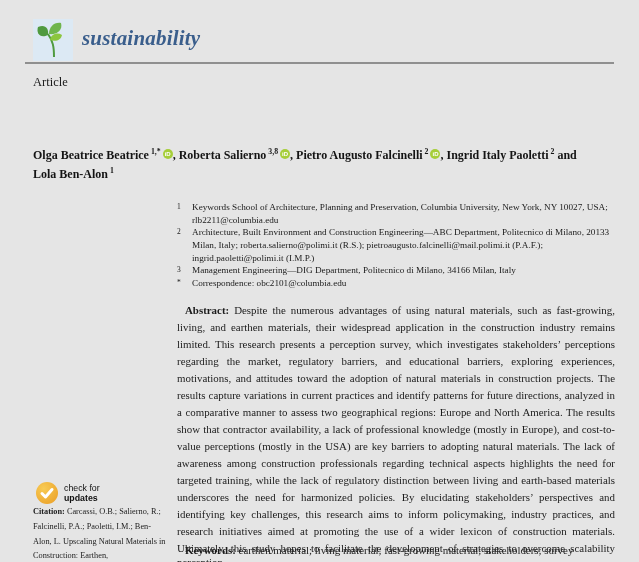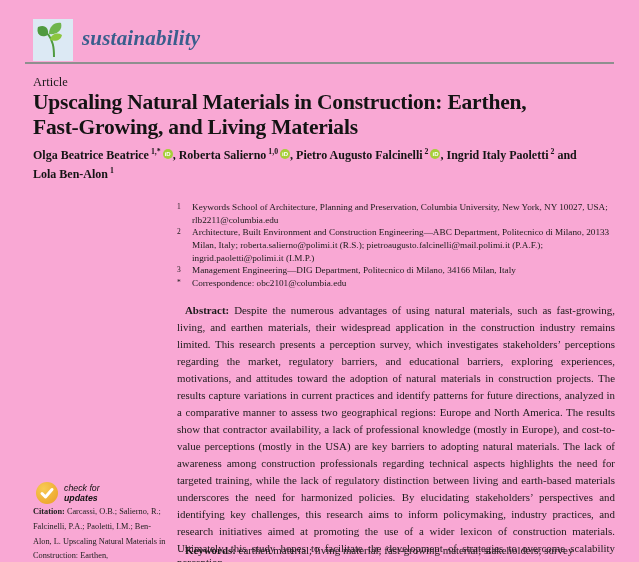--- a/index.html
+++ b/index.html
@@ -1,17 +1,17 @@
 <!DOCTYPE html>
 <html><head>
 <meta charset="utf-8">
 <style>
   html,body{margin:0;padding:0;background:#fff;}
   .page{
-    position:relative;width:639px;height:562px;background:#f9a8d4;overflow:hidden;
+    position:relative;width:639px;height:562px;background:#e5e5e5;overflow:hidden;
     font-family:"Liberation Serif","DejaVu Serif",serif;color:#1b1b1b;
   }
   
   .logo-box{position:absolute;left:33px;top:19px;width:40px;height:42px;background:#dce9f4;}
   .logo-box svg{display:block;margin:2px auto 0;}
   .journal-name{
     position:absolute;left:82px;top:26px;font-size:21px;font-style:italic;font-weight:600;
     color:#3a5e8c;letter-spacing:0.2px;
   }
   .mdpi-logo{position:absolute;left:551px;top:16px;width:64px;height:46px;}
@@ -39,21 +39,21 @@
   .aff-marker{flex:0 0 15px;font-size:7.5px;padding-top:1px;}
   .aff-text{flex:1;}
   
   .abstract{
     position:absolute;left:177px;top:302px;width:438px;
     font-size:10.9px;line-height:1.56;text-align:justify;color:#1b1b1b;
   }
   .abstract b,.keywords b{font-weight:bold;margin-left:8px;}
   .keywords{position:absolute;left:177px;top:544px;width:438px;font-size:10.9px;}
   
-  .badge{position:absolute;left:36px;top:482px;display:flex;align-items:center;gap:6px;cursor:pointer;font-style:italic;}
+  .badge{position:absolute;left:36px;top:482px;display:flex;align-items:center;gap:6px;cursor:pointer;}
   .badge-text{font-family:"Liberation Sans",sans-serif;font-size:8.8px;line-height:1.15;color:#111;}
   .badge-text .b2{font-weight:bold;}
   .citation{
     position:absolute;left:33px;top:505px;width:134px;
     font-size:8.3px;line-height:1.78;color:#222;
   }
 </style>
 </head>
 <body>
 
@@ -67,26 +67,22 @@
       <path d="M15 19 C21 21 26 19 27 14 C22 11 16 13 15 19 Z" fill="#8cc63f"></path>
     </svg>
   </div>
   <div class="journal-name">sustainability</div>
 
 
   <div class="header-rule"></div>
 
   <div class="article-label">Article</div>
 
-  <h1 class="title">
-    <span>Upscaling Natural Materials in Construction: Earthen,</span><br>
-    <span>Fast-Growing, and Living Materials</span>
-  </h1>
 
-  <div class="authors" id="authors-line"><span>Olga Beatrice Beatrice</span><sup>1,*</sup><span class="orcid">iD</span>, <span>Roberta Salierno</span><sup>1,0</sup><span class="orcid">iD</span>, <span>Pietro Augusto Falcinelli</span><sup>2</sup><span class="orcid">iD</span>, <span>Ingrid Italy Paoletti</span><sup>2</sup> <span>and Lola Ben-Alon</span><sup>1</sup></div>
+  <div class="authors" id="authors-line"><span>Olga Beatrice Beatrice</span><sup>1,*</sup><span class="orcid">iD</span>, <span>Roberta Salierno</span><sup>3,8</sup><span class="orcid">iD</span>, <span>Pietro Augusto Falcinelli</span><sup>2</sup><span class="orcid">iD</span>, <span>Ingrid Italy Paoletti</span><sup>2</sup> <span>and Lola Ben-Alon</span><sup>1</sup></div>
 
   <div class="affiliations" id="affiliations">
       <div class="aff-row">
         <span class="aff-marker">1</span>
         <span class="aff-text">Keywords School of Architecture, Planning and Preservation, Columbia University, New York, NY 10027, USA; rlb2211@columbia.edu</span>
       </div>
       <div class="aff-row">
         <span class="aff-marker">2</span>
         <span class="aff-text">Architecture, Built Environment and Construction Engineering—ABC Department, Politecnico di Milano, 20133 Milan, Italy; roberta.salierno@polimi.it (R.S.); pietroaugusto.falcinelli@mail.polimi.it (P.A.F.); ingrid.paoletti@polimi.it (I.M.P.)</span>
       </div>

